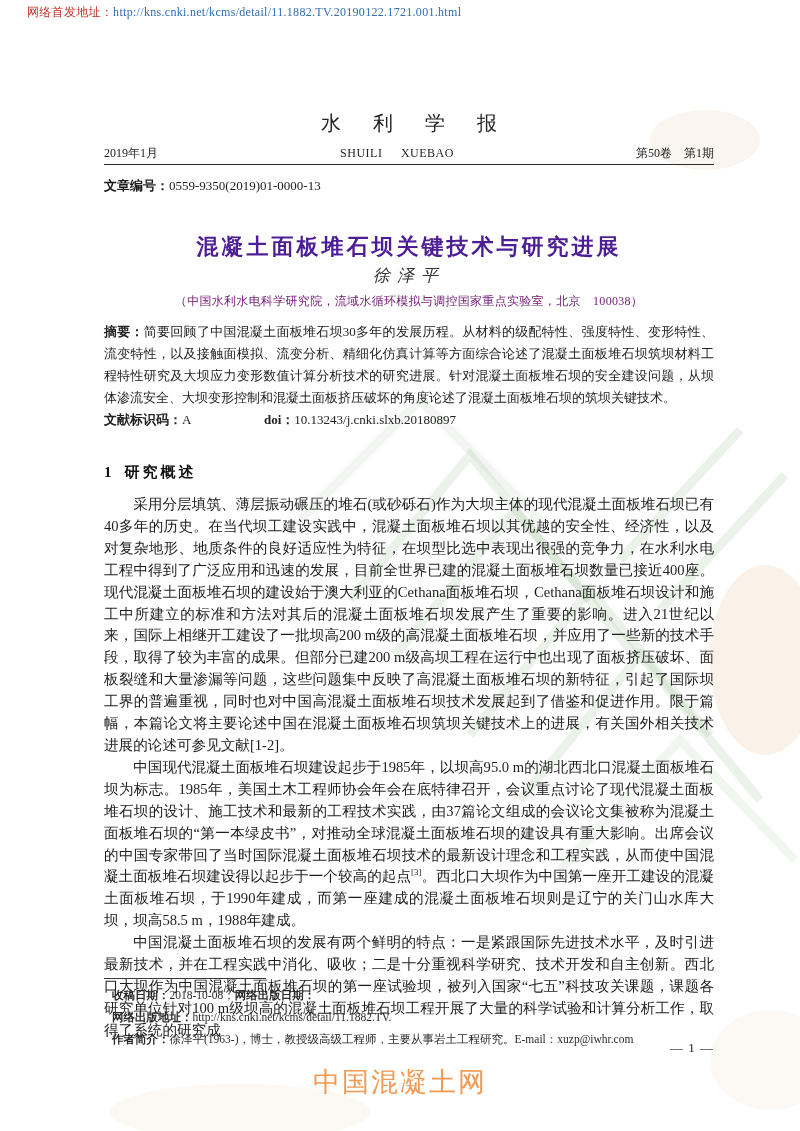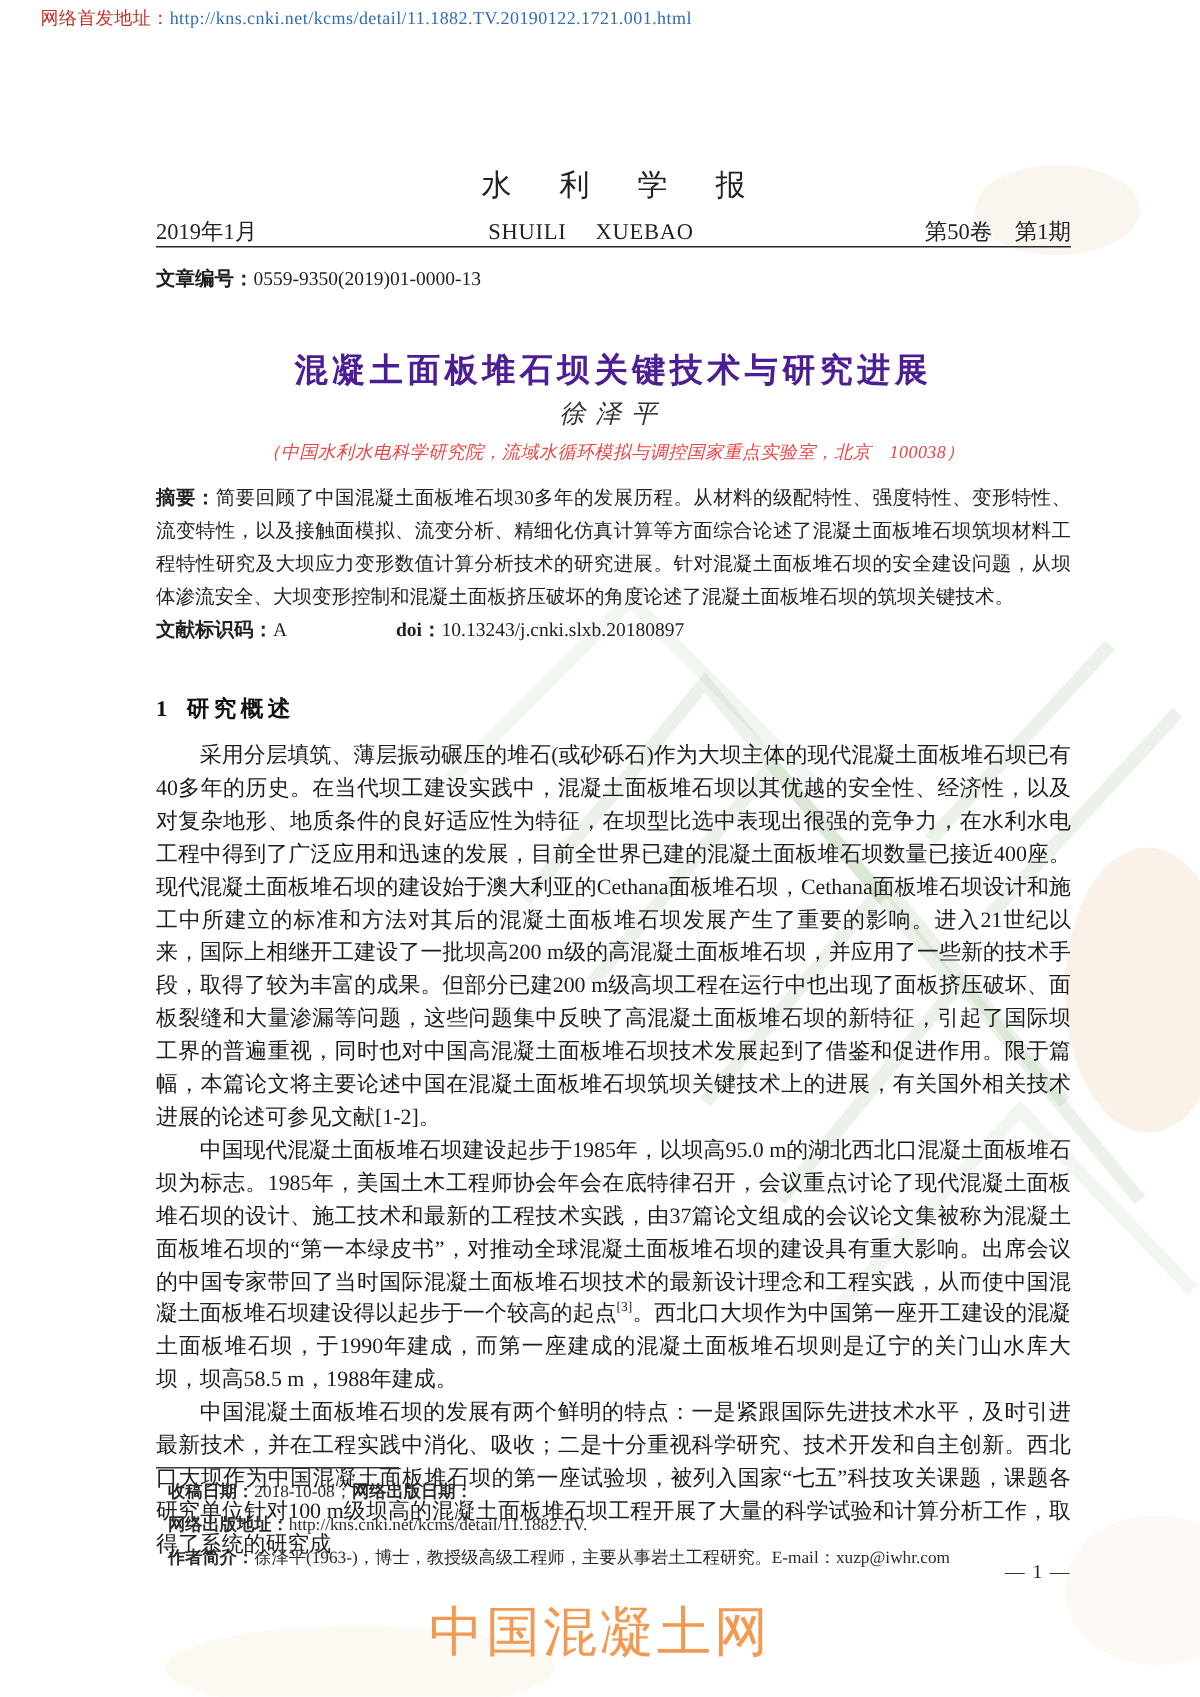--- a/index.html
+++ b/index.html
@@ -26,41 +26,41 @@
   .anno-link  { color:#2f6db5; text-decoration:none; }
 
   .journal-title {
     position:absolute; top:110px; width:100%;
     text-align:center; font-size:20px; color:#222;
     letter-spacing:1.6em; text-indent:1.6em; white-space:nowrap;
   }
   .meta-row {
     position:absolute; top:145px; width:100%;
     display:flex; justify-content:space-between; align-items:baseline;
-    font-size:15px; color:#222;text-align:center;
+    font-size:12px; color:#222;text-align:center;
   }
   .meta-center { word-spacing:15px; letter-spacing:0.5px; }
   .header-rule {
     position:absolute; top:164px; left:0; width:100%;
     border:none; border-top:1.6px solid #2a2a2a; margin:0;
   }
   .article-no { position:absolute; top:177px; left:0; font-size:13px;text-align:center; }
   .article-no .lbl { font-weight:bold; }
 
   .paper-title {
     position:absolute; top:232px; width:100%; text-align:center;
     font-size:22px; font-weight:bold; letter-spacing:3px; color:#4c1d95;
   }
   .author-name {
     position:absolute; top:264px; width:100%; text-align:center;
     font-size:17px; font-style:italic; letter-spacing:7px; color:#333;
   }
   .affiliation {
     position:absolute; top:293px; width:100%; text-align:center;
-    font-size:12px; color:#ef4444; letter-spacing:0.3px;font-style:italic;
+    font-size:12px; color:#701a75; letter-spacing:0.3px;
   }
 
   .abstract-block {
     position:absolute; top:321px; width:100%;
     font-size:13px; line-height:22px; text-align:justify; color:#222;
   }
   .abstract-block .lbl { font-weight:bold; }
   .abstract-meta { display:flex; }
   .abstract-meta .g1 { width:245px; }
   .abstract-meta .g2 { width:160px; }
@@ -91,21 +91,21 @@
   .footnotes .lbl { font-weight:bold; }
   .footnotes .row { white-space:nowrap; }
 
   .page-number {
     position:absolute; top:1040px; right:0;
     font-size:13px; letter-spacing:1px; color:#222;
   }
 
   .bottom-watermark {
     position:absolute; top:1064px; left:0; width:800px; z-index:2;
-    text-align:center; font-size:36px; letter-spacing:2px;
+    text-align:center; font-size:27px; letter-spacing:2px;
     font-family:"Liberation Sans","DejaVu Sans",sans-serif;
   }
 </style>
 </head>
 <body>
 
 <div class="page">
 
   <svg class="bg-watermark" width="800" height="1131" viewBox="0 0 800 1131">
     <g fill="none" stroke="#a3c29a" stroke-opacity="0.22" stroke-width="9">

